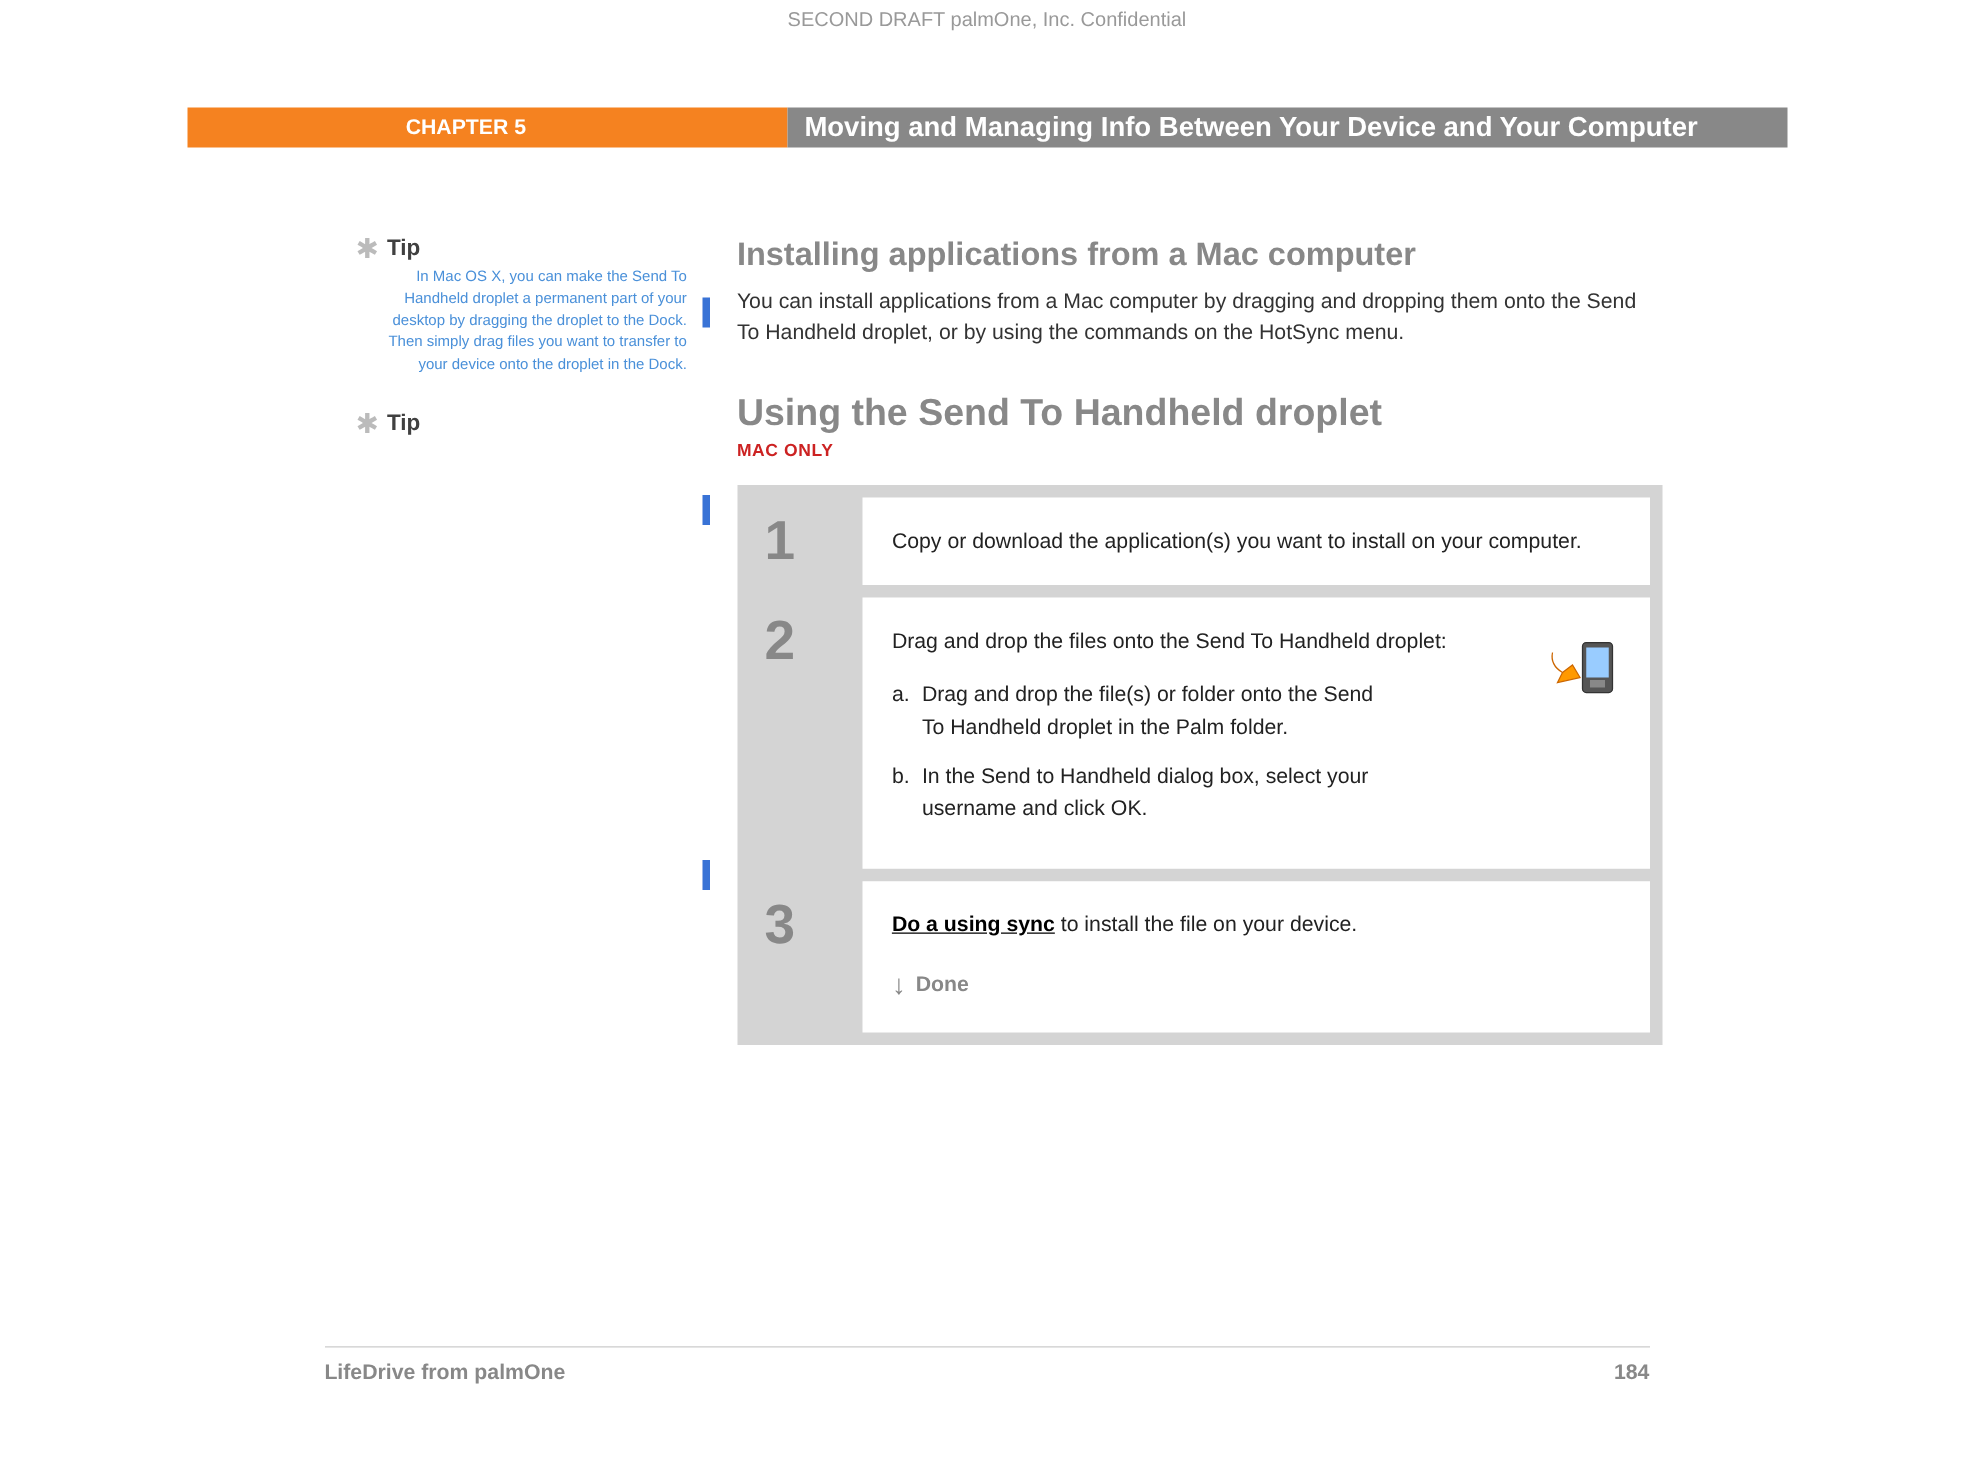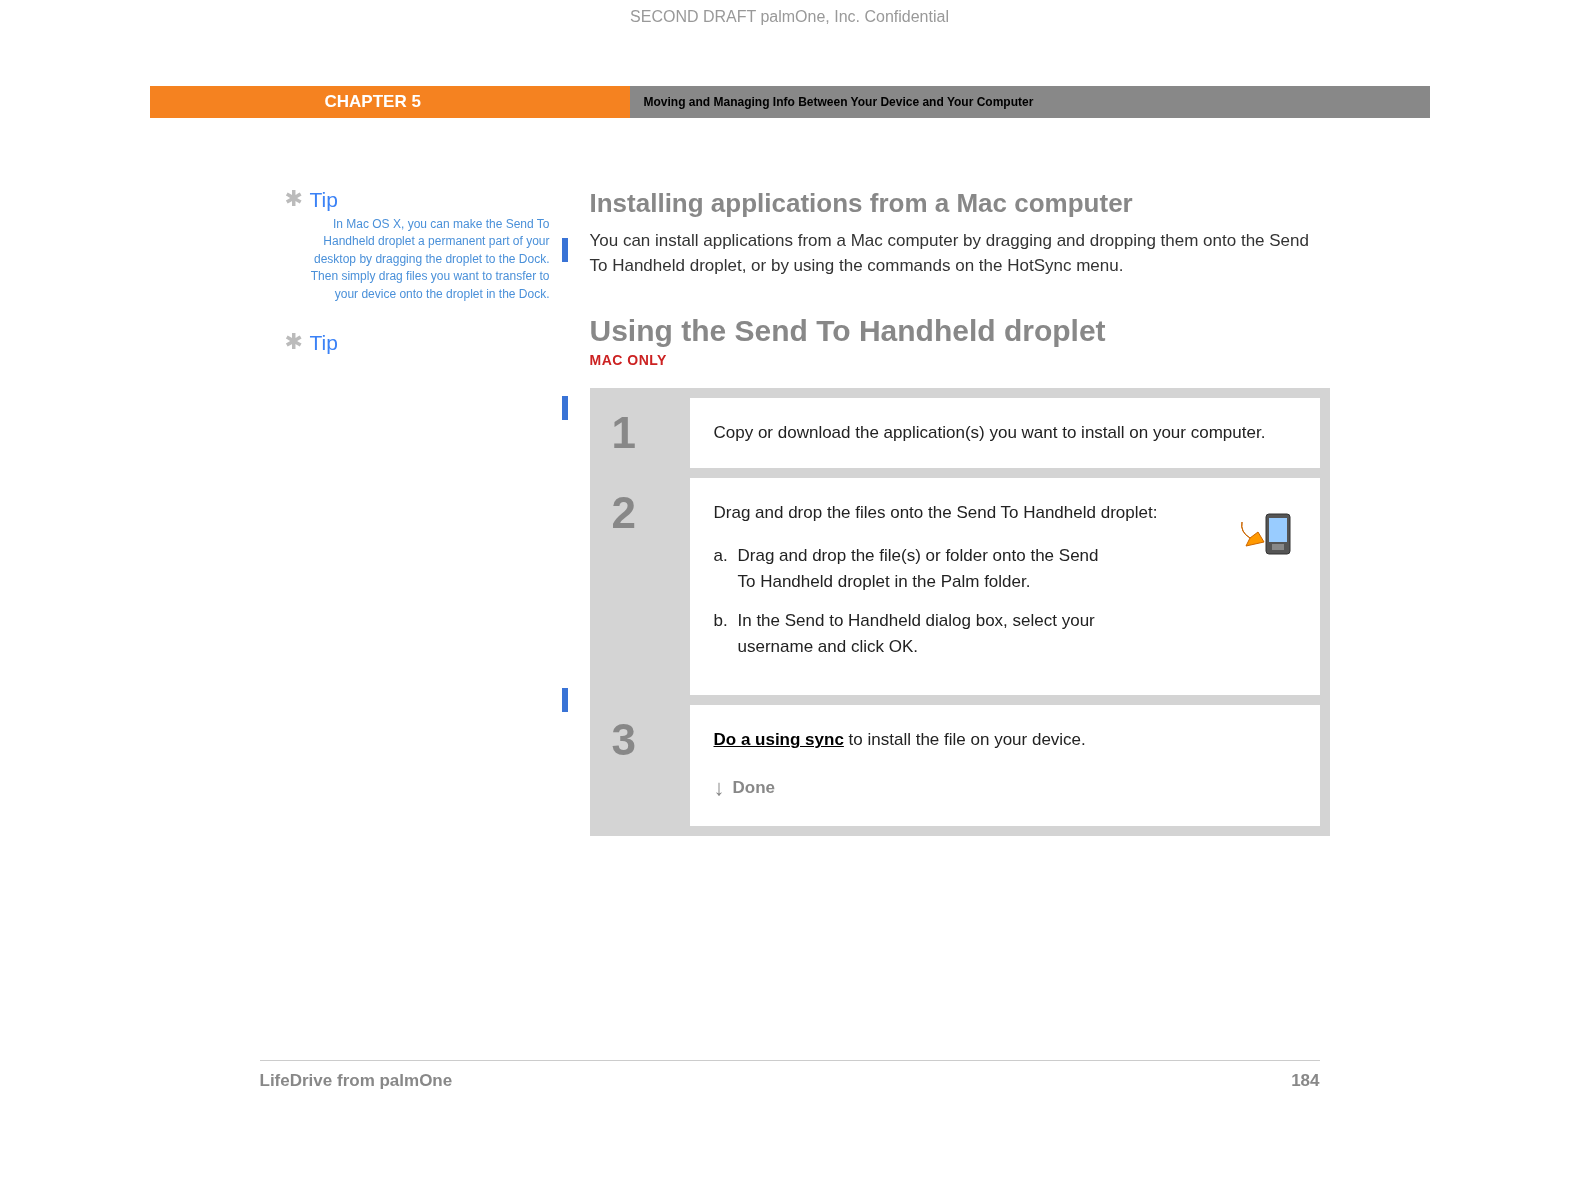--- a/index.html
+++ b/index.html
@@ -33,23 +33,23 @@
       color: #fff;
       font-weight: bold;
       font-size: 17px;
       display: flex;
       align-items: center;
       padding-left: 175px;
     }
     .banner-right {
       background: #888;
       flex: 1;
-      color: #000000;
-      font-weight: bold;
-      font-size: 12px;
+      color: #ffffff;
+      font-weight: bold;
+      font-size: 22px;
       display: flex;
       align-items: center;
       padding-left: 14px;
     }
     .content {
       display: flex;
       gap: 40px;
       padding: 0 100px 0 130px;
     }
     .sidebar {
@@ -62,23 +62,23 @@
       padding-left: 30px;
     }
     .tip-asterisk {
       position: absolute;
       left: 5px;
       top: -2px;
       color: #bbb;
       font-size: 22px;
     }
     .tip-label {
-      color: #3b82f6;
-      font-weight: normal;
-      font-size: 21px;
+      color: #404040;
+      font-weight: bold;
+      font-size: 18px;
       margin-bottom: 4px;
     }
     .tip-text {
       color: #4a90d9;
       font-size: 12px;
       line-height: 1.45;
       text-align: right;
     }
     .main {
       flex: 1;
@@ -178,21 +178,21 @@
       font-weight: bold;
     }
     .droplet-icon {
       width: 60px;
       height: 60px;
       flex-shrink: 0;
       margin-top: 4px;
     }
     .footer {
       position: absolute;
-      bottom: 87px;
+      bottom: 70px;
       left: 50%;
       transform: translateX(-50%);
       width: 1060px;
       border-top: 1px solid #ccc;
       padding-top: 10px;
       display: flex;
       justify-content: space-between;
       color: #888;
       font-weight: bold;
       font-size: 17px;

